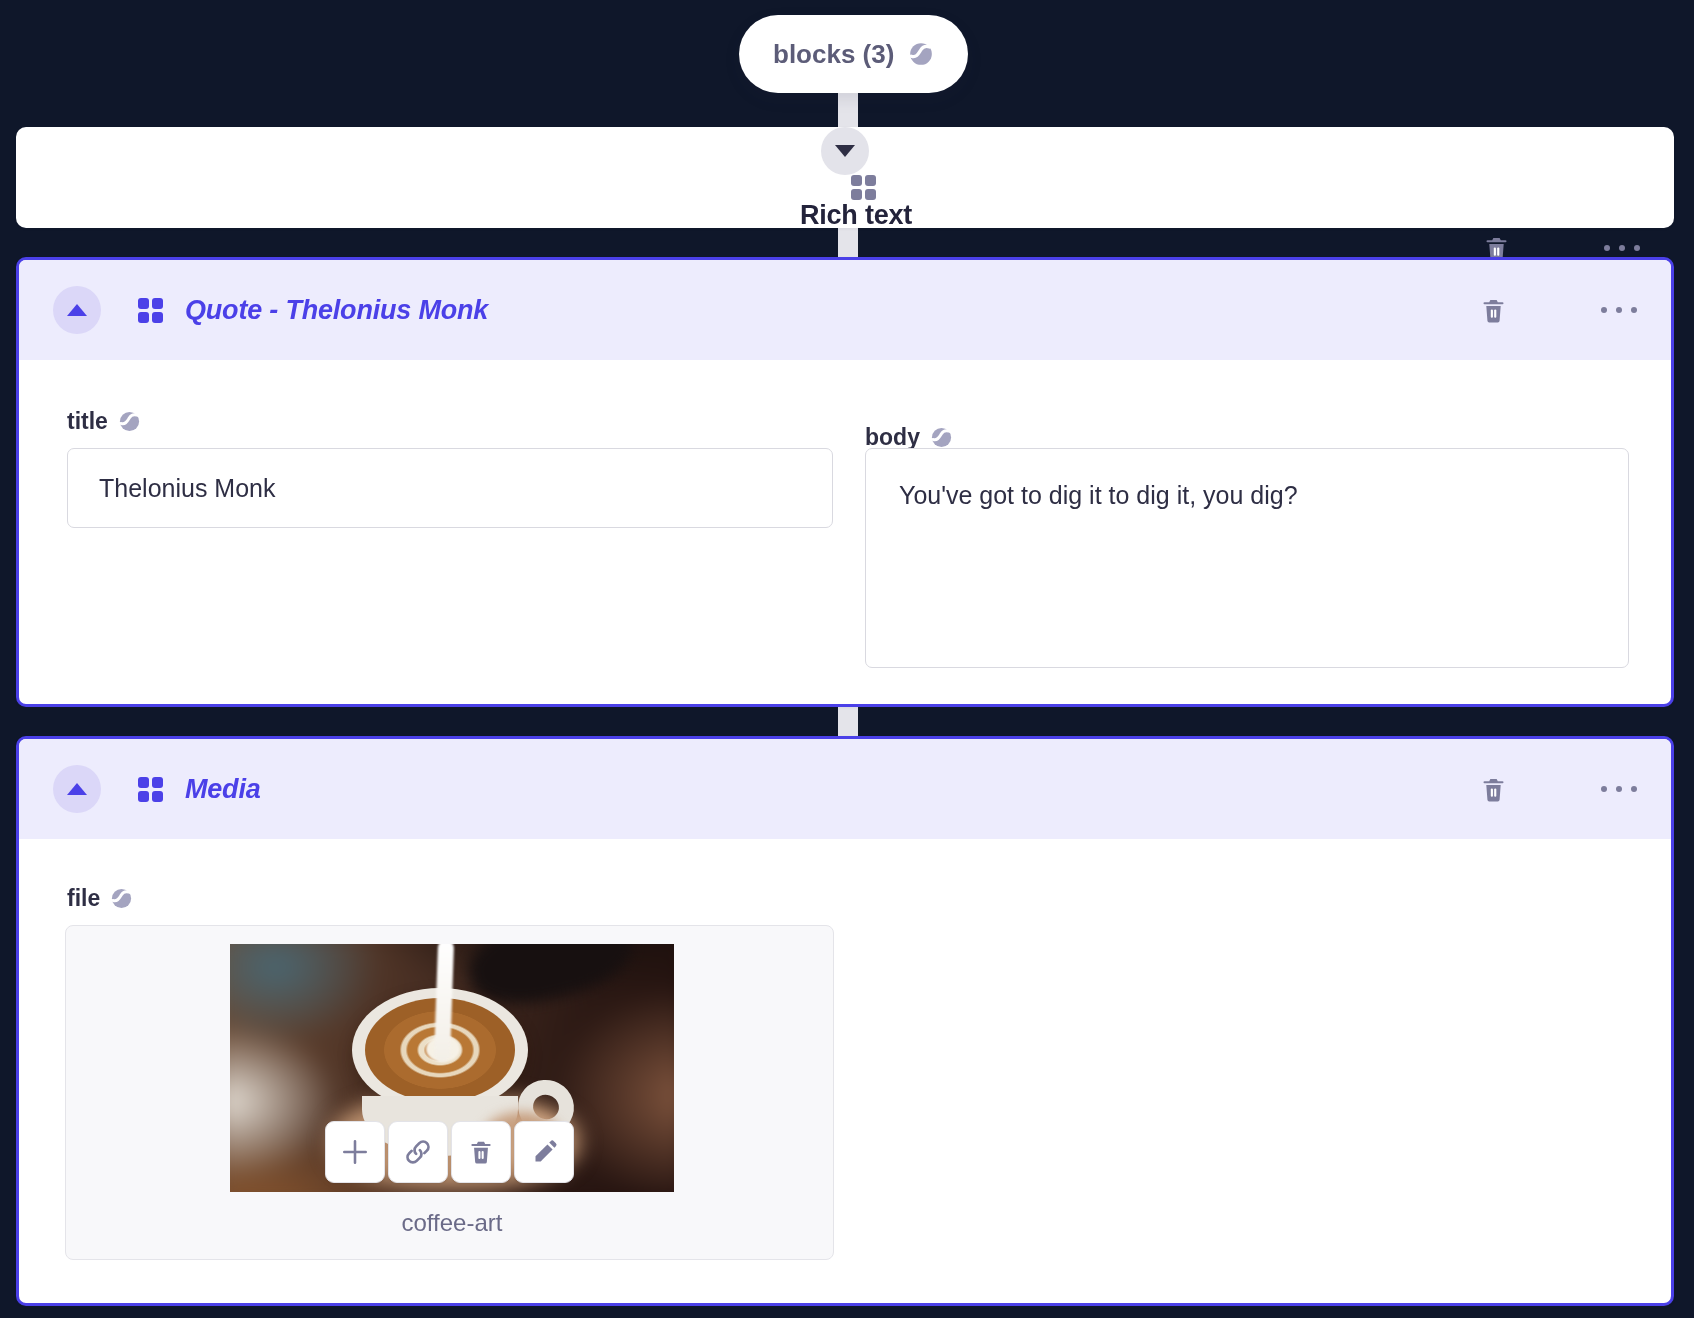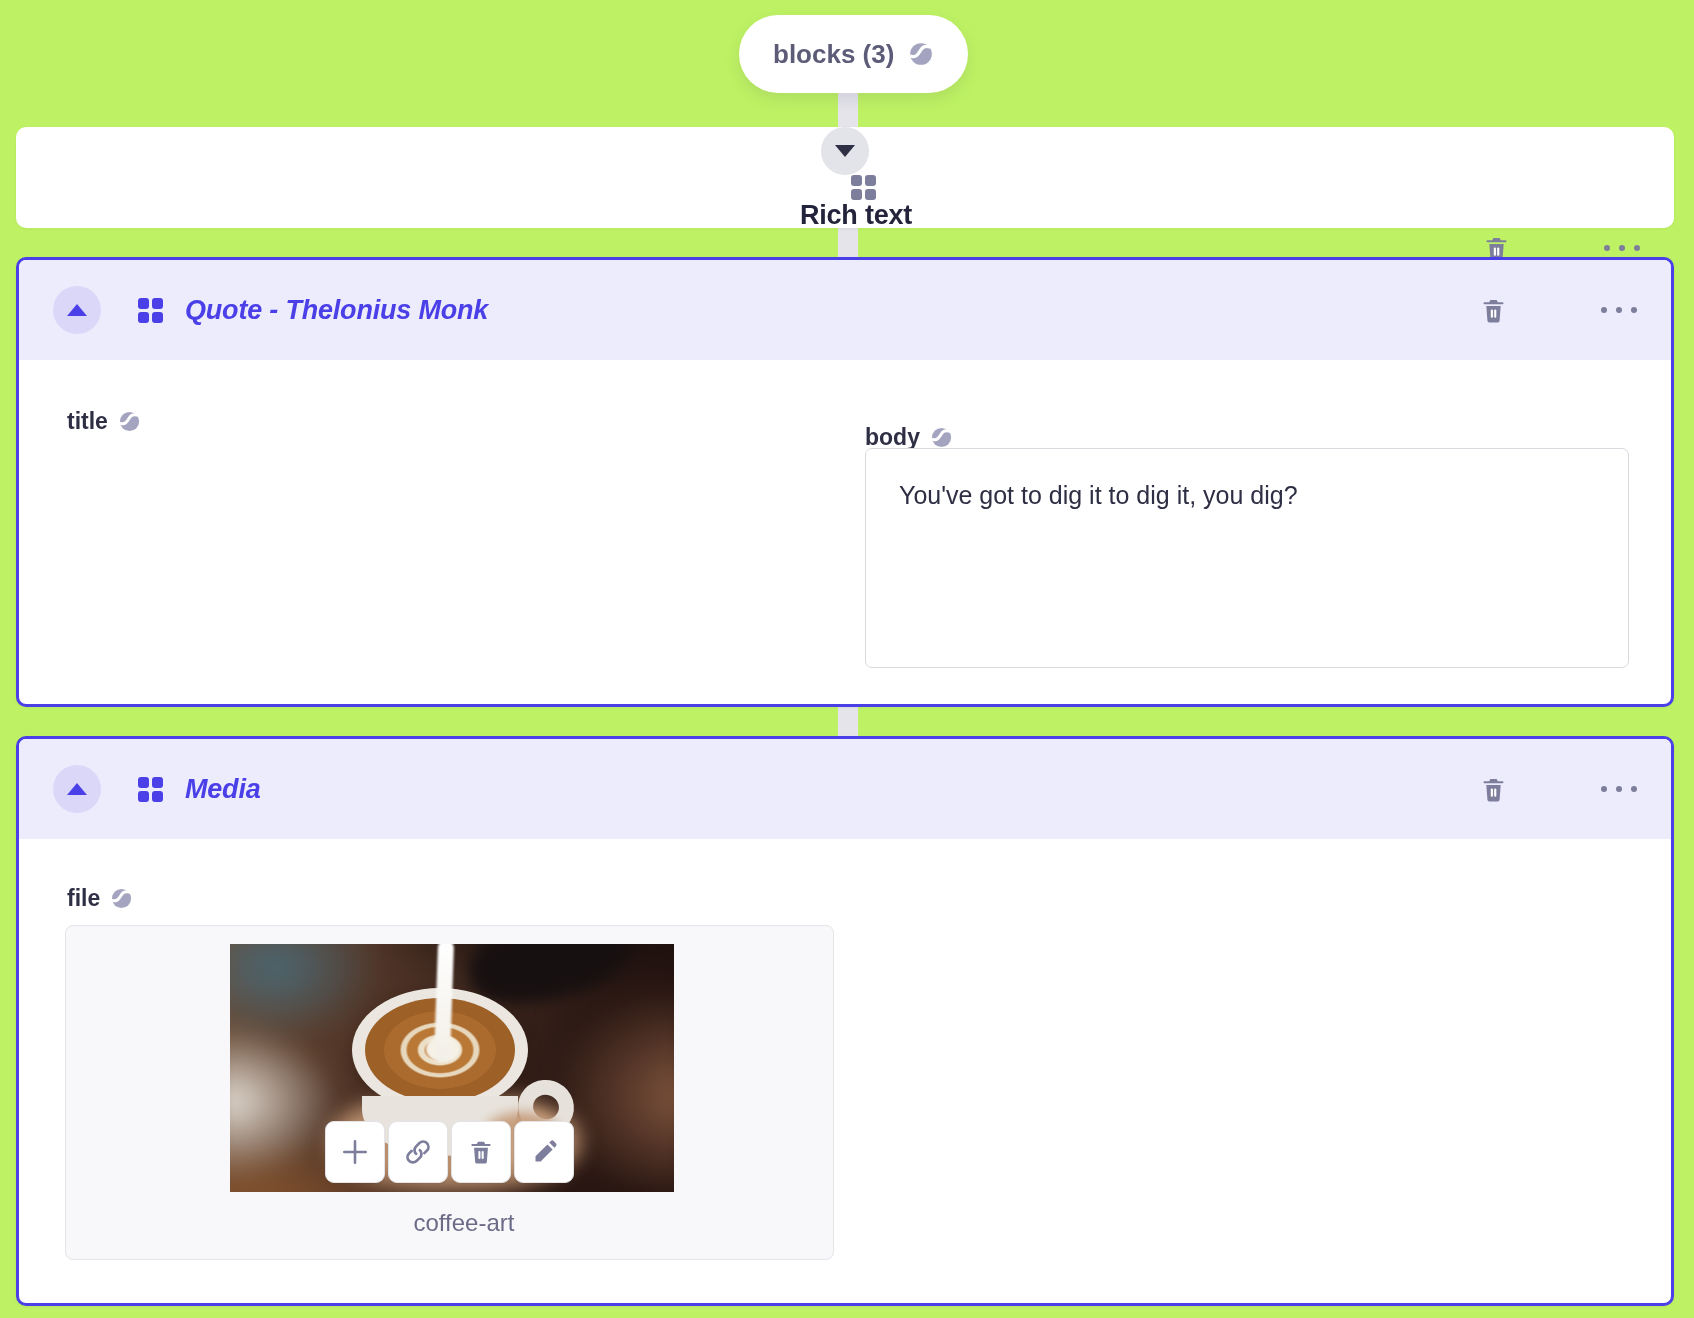--- a/index.html
+++ b/index.html
@@ -1,16 +1,16 @@
 <!DOCTYPE html>
 <html><head>
 <meta charset="utf-8">
 <style>
   html,body{margin:0;padding:0;background:#f4f4f6;}
-  .canvas{position:relative;width:1694px;height:1318px;background:#bef264;
+  .canvas{position:relative;width:1694px;height:1318px;background:#0f172a;
           font-family:"Liberation Sans",sans-serif;overflow:hidden;}
 
   
   .connector{position:absolute;width:20px;background:#e4e4ea;z-index:0;}
   #conn1{left:838px;top:76px;height:51px;}
   #conn2{left:838px;top:228px;height:29px;}
   #conn3{left:838px;top:703px;height:33px;}
 
   
   .pill{position:absolute;left:739px;top:15px;height:78px;padding:0 34px;border-radius:39px;
@@ -100,21 +100,21 @@
              border-radius:50%;transform:rotate(18deg);box-sizing:border-box;}
   .ph-stream{left:206px;top:-4px;width:16px;height:122px;background:linear-gradient(#fff,#f3efe7);
              border-radius:8px;filter:blur(1px);transform:rotate(2deg);}
   .ph-thumb{left:252px;top:168px;width:80px;height:52px;background:#c79f7f;border-radius:50%;
             filter:blur(6px);}
 
   .media-toolbar{position:absolute;left:259px;top:195px;display:flex;gap:3px;z-index:5;}
   .tool-btn{width:60px;height:62px;background:#fff;border:1px solid #e3e3e8;border-radius:9px;
             display:flex;align-items:center;justify-content:center;cursor:pointer;
             box-shadow:0 1px 2px rgba(0,0,0,.06);padding:0;}
-  .file-caption{position:absolute;left:176px;top:283px;width:444px;text-align:center;
+  .file-caption{position:absolute;left:164px;top:283px;width:444px;text-align:center;
                 font-size:24px;color:#6b6b88;}
 </style>
 </head>
 <body>
 
 <div class="canvas">
 
   <div class="connector" id="conn1"></div>
   <div class="connector" id="conn2"></div>
   <div class="connector" id="conn3"></div>
@@ -206,20 +206,21 @@
       </span>
     </div>
 
     <div class="field-label" id="quote-title-label">
       <span>title</span>
       <svg viewBox="0 0 24 24" width="23" height="23">
         <circle cx="12" cy="12" r="10" fill="#a4a4c0"></circle>
         <path d="M3 14 C8 16 10 11 12 8 C13.5 5.5 16 4 20 5.5" fill="none" stroke="#fff" stroke-width="3" stroke-linecap="round"></path>
       </svg>
     </div>
+    <input class="text-input" type="text" value="Thelonius Monk" style="">
 
     <div class="field-label" id="quote-body-label">
       <span>body</span>
       <svg viewBox="0 0 24 24" width="23" height="23">
         <circle cx="12" cy="12" r="10" fill="#a4a4c0"></circle>
         <path d="M3 14 C8 16 10 11 12 8 C13.5 5.5 16 4 20 5.5" fill="none" stroke="#fff" stroke-width="3" stroke-linecap="round"></path>
       </svg>
     </div>
     <textarea class="text-area" style="">You've got to dig it to dig it, you dig?</textarea>
   </div>

